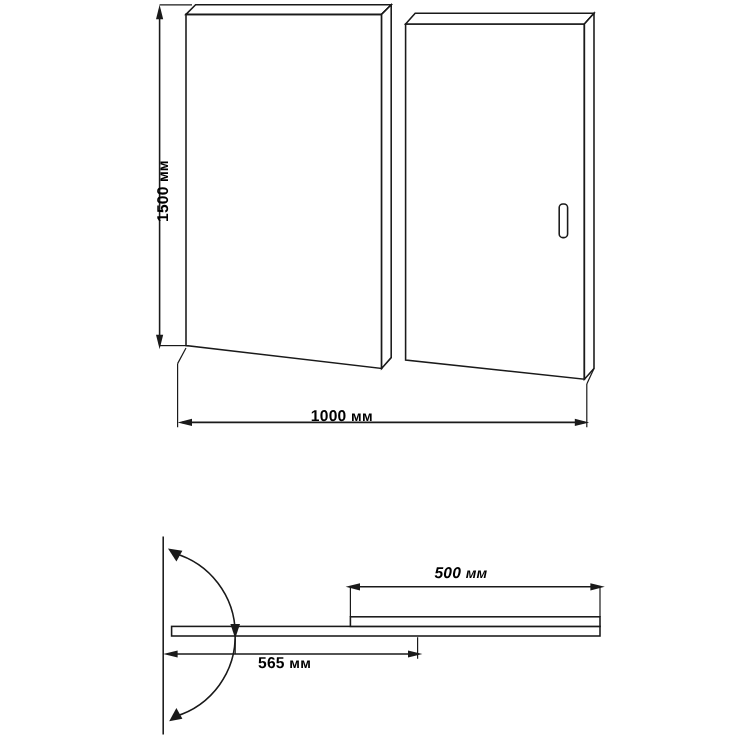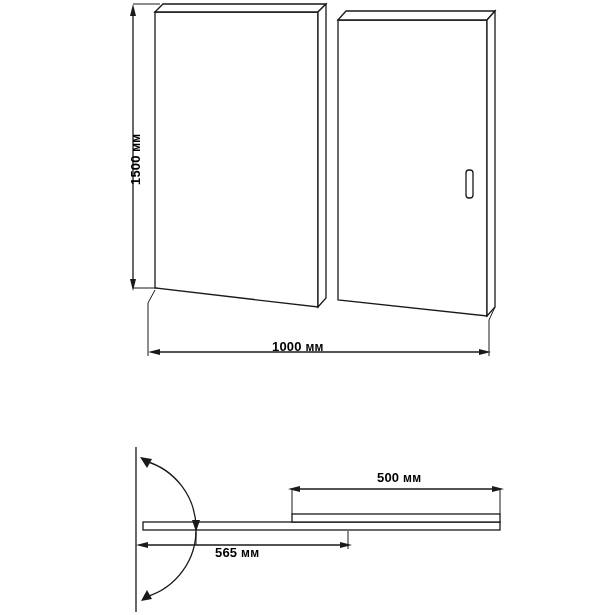--- a/index.html
+++ b/index.html
@@ -128,25 +128,25 @@
         <line x1="348" y1="531" x2="348" y2="549" stroke-width="1"></line>
       </g>
 
     </g>
   </svg>
 
   <div class="lbl lbl-vert" style="left:128px; top:185px;">
     <span>1500</span><span class="unit"> </span><span class="unit">мм</span>
   </div>
 
-  <div class="lbl" style="left:272px; top:339px;">
+  <div class="lbl" style="left:259px; top:339px;">
     <span>1000</span><span> </span><span class="unit">мм</span>
   </div>
 
-  <div class="lbl" style="left:377px; top:470px;">
+  <div class="lbl" style="left:362px; top:470px;font-style:italic;">
     <span>500</span><span> </span><span class="unit">мм</span>
   </div>
 
   <div class="lbl" style="left:215px; top:545px;">
     <span>565</span><span> </span><span class="unit">мм</span>
   </div>
 
 </div>
 
 </body></html>

